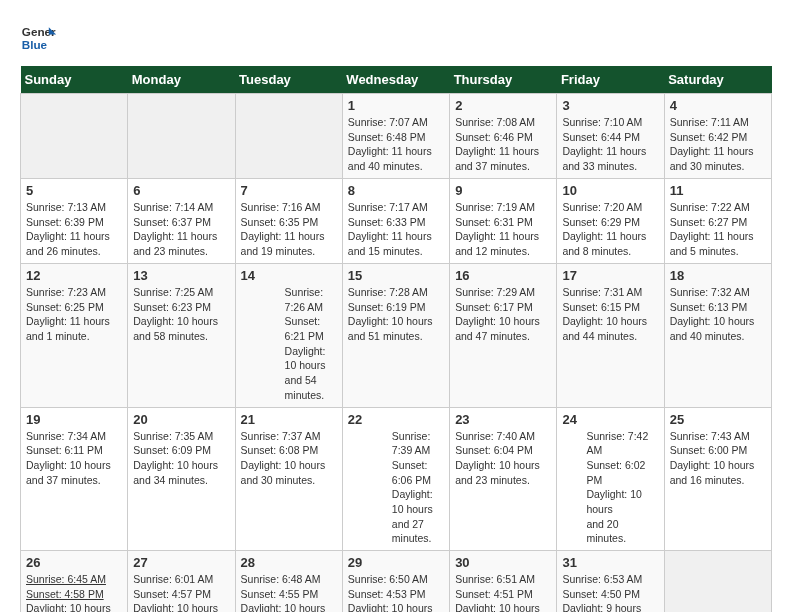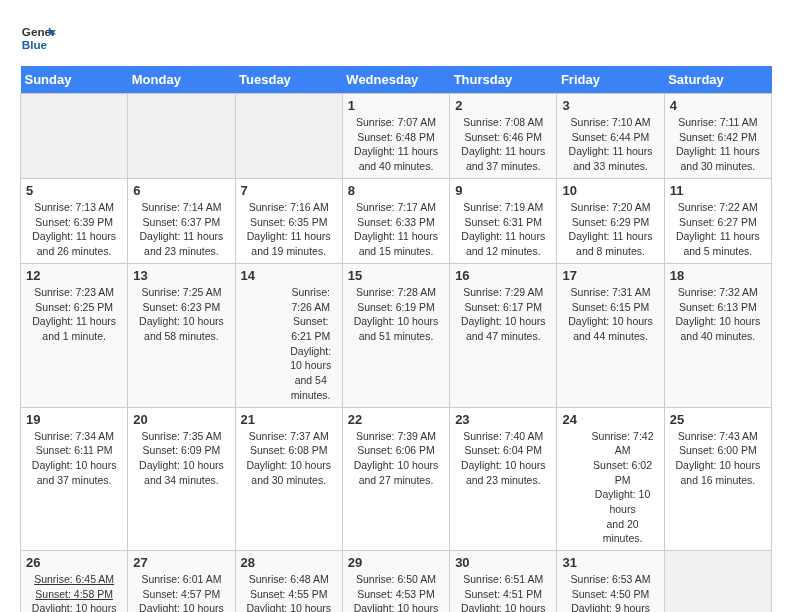--- a/index.html
+++ b/index.html
@@ -36,21 +36,21 @@
     .location {
       font-size: 16px;
       color: #555;
     }
     table {
       width: 100%;
       border-collapse: collapse;
       table-layout: fixed;
     }
     thead tr th {
-      background-color: #3b82f6;
+      background-color: #14532d;
       color: #fff;
       font-size: 13px;
       font-weight: bold;
       padding: 6px 4px;
       text-align: left;
     }
     tbody tr td {
       border: 1px solid #ccc;
       vertical-align: top;
       padding: 4px 5px;
@@ -64,21 +64,20 @@
     }
     .day-num {
       font-size: 13px;
       font-weight: bold;
       display: block;
       margin-bottom: 2px;
     }
     .day-detail {
       font-size: 10.5px;
       line-height: 1.4;
-      text-align: center;
     }
     td.empty {
       background: #f0f0f0 !important;
     }
   </style>
 </head>
 <body>
 
 <div class="header">
   <div class="logo">
@@ -259,21 +258,21 @@
         </td>
         <td>
           <span class="day-num">21</span>
           <div class="day-detail" style="white-space: pre-line;">Sunrise: 7:37 AM
 Sunset: 6:08 PM
 Daylight: 10 hours
 and 30 minutes.</div>
         </td>
         <td>
           <span class="day-num">22</span>
-          <div class="day-detail" style="white-space: pre-line;">Sunrise: 7:39 AM
+          <div class="day-detail" style="white-space: pre-line; margin-left: 44px;">Sunrise: 7:39 AM
 Sunset: 6:06 PM
 Daylight: 10 hours
 and 27 minutes.</div>
         </td>
         <td>
           <span class="day-num">23</span>
           <div class="day-detail" style="white-space: pre-line;">Sunrise: 7:40 AM
 Sunset: 6:04 PM
 Daylight: 10 hours
 and 23 minutes.</div>

